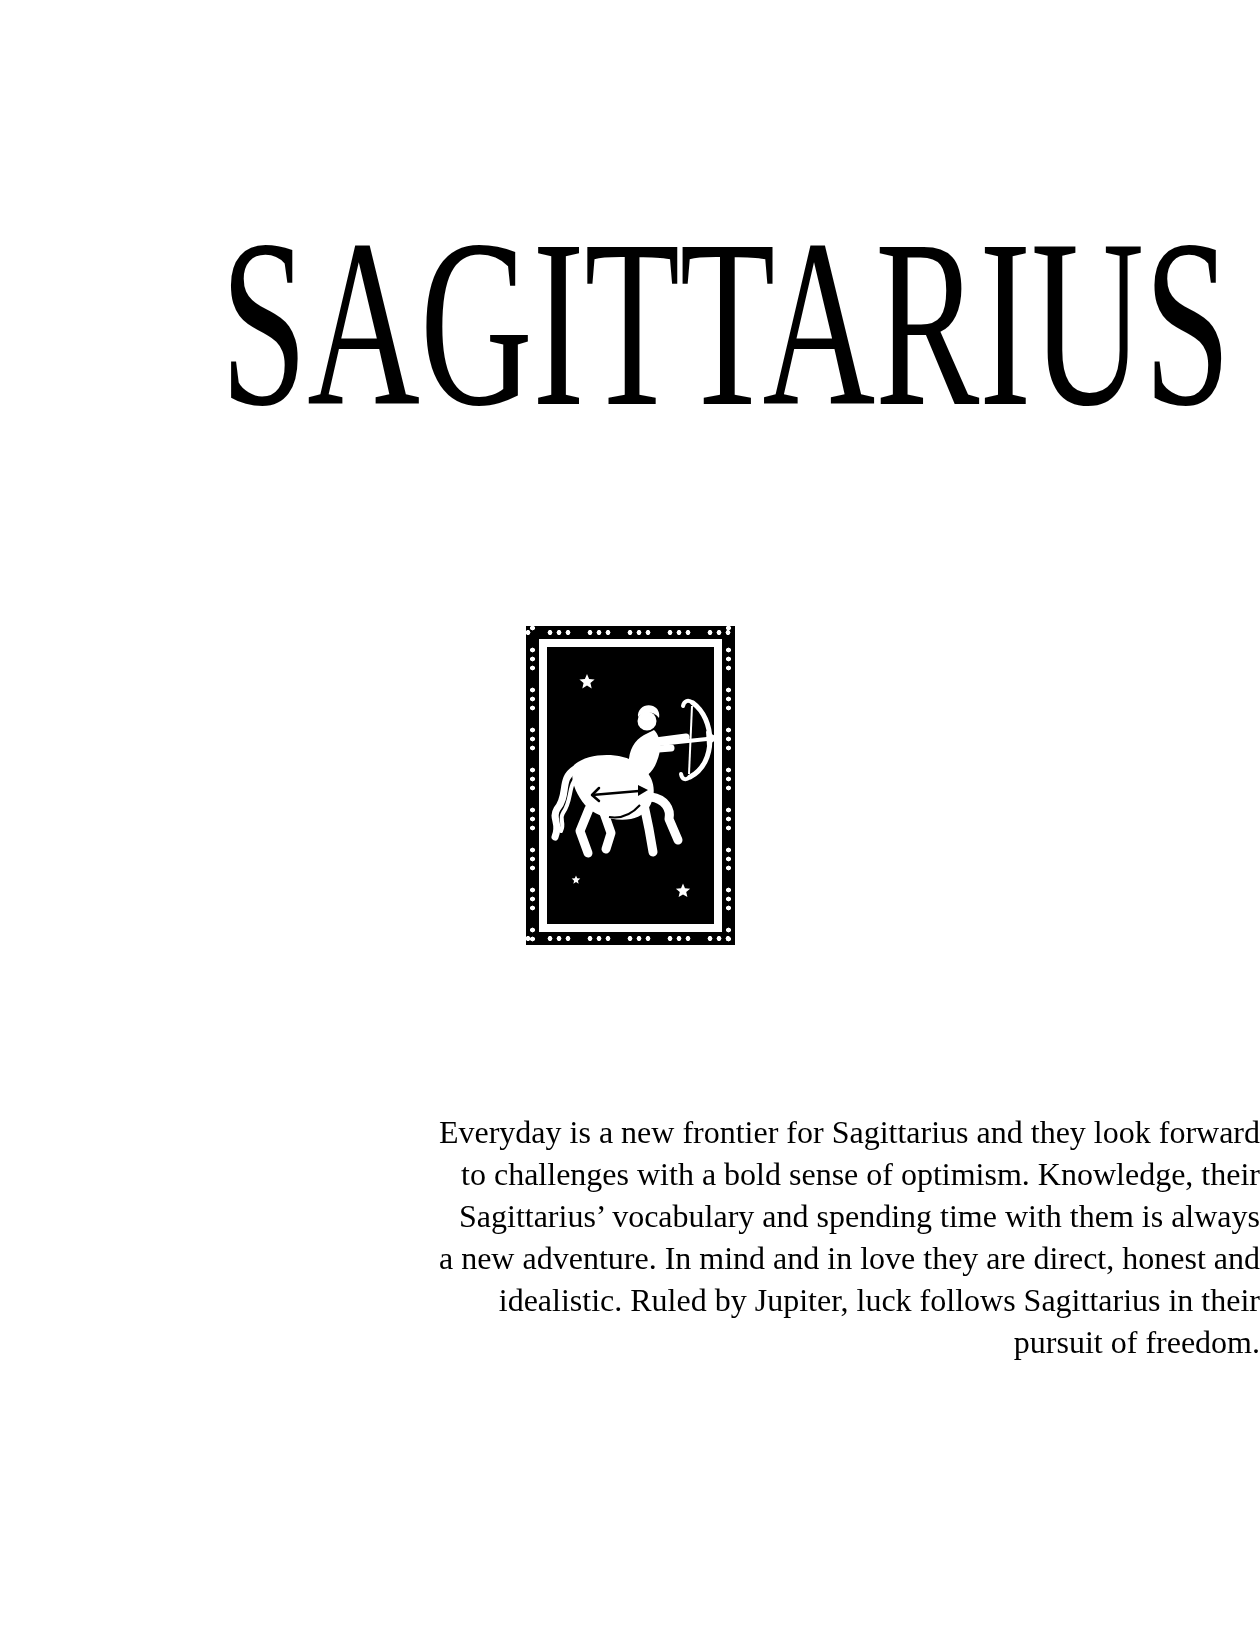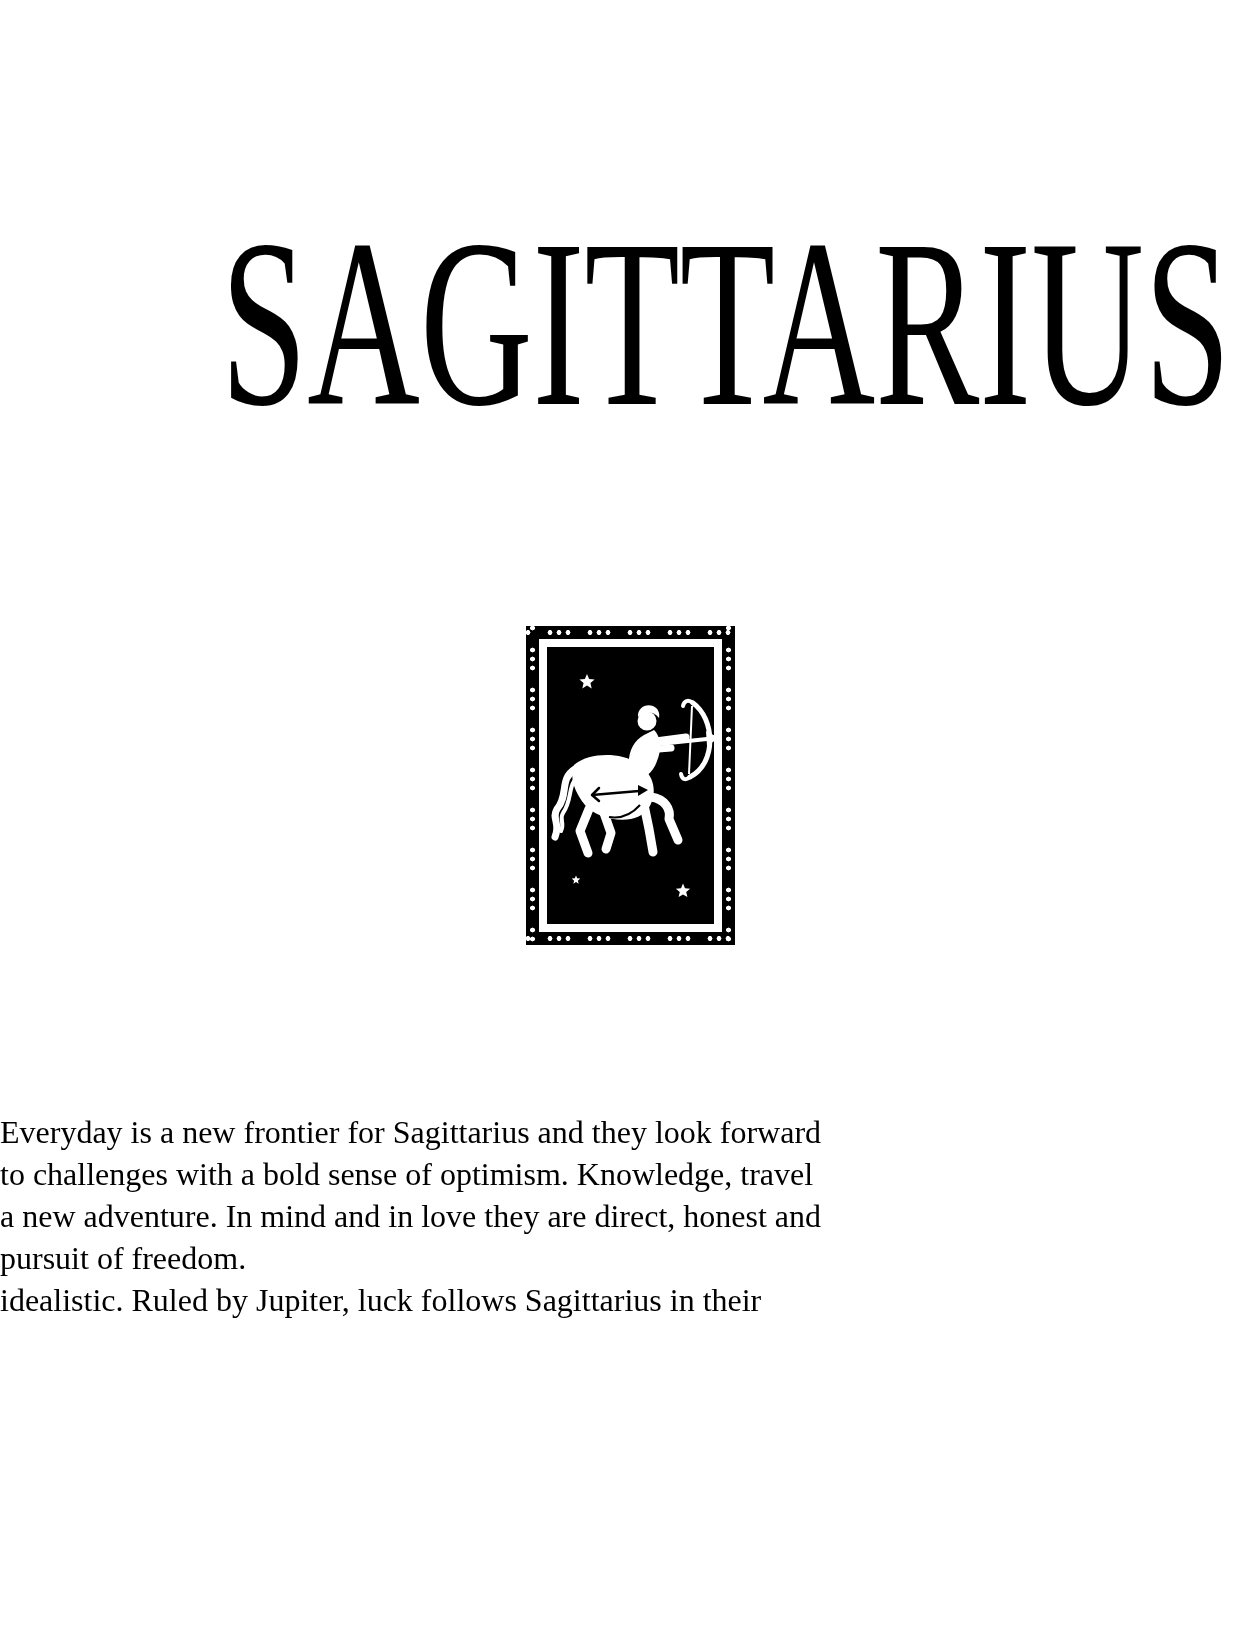--- a/index.html
+++ b/index.html
@@ -77,21 +77,21 @@
       radial-gradient(circle, #fff 2.2px, rgba(255,255,255,0) 2.7px);
     background-size: 13px 40px;
     background-position: 50% 4px, 50% 13px, 50% 22px;
     background-repeat: repeat-y;
   }
   .dots-left { left: 0; }
   .dots-right { right: 0; }
   
   .paragraph {
     margin-top: 166px;
-    text-align: left;
+    text-align: right;
     font-size: 32px;
     line-height: 42px;
     color: var(--ink);
   }
   .paragraph .line { white-space: nowrap; }
 </style>
 </head>
 <body>
 
 <div class="page">
@@ -147,19 +147,20 @@
       </svg>
     </div>
     <div class="dots dots-top"></div>
     <div class="dots dots-bottom"></div>
     <div class="dots dots-left"></div>
     <div class="dots dots-right"></div>
   </div>
 
   <div class="paragraph">
     <div class="line">Everyday is a new frontier for Sagittarius and they look forward</div>
-    <div class="line">to challenges with a bold sense of optimism. Knowledge, travel</div>
+    <div class="line">to challenges with a bold sense of optimism. Knowledge, their</div>
+    <div class="line">Sagittarius’ vocabulary and spending time with them is always</div>
     <div class="line">a new adventure. In mind and in love they are direct, honest and</div>
+    <div class="line">idealistic. Ruled by Jupiter, luck follows Sagittarius in their</div>
     <div class="line">pursuit of freedom.</div>
-    <div class="line">idealistic. Ruled by Jupiter, luck follows Sagittarius in their</div>
   </div>
 
 </div>
 
 </body></html>

